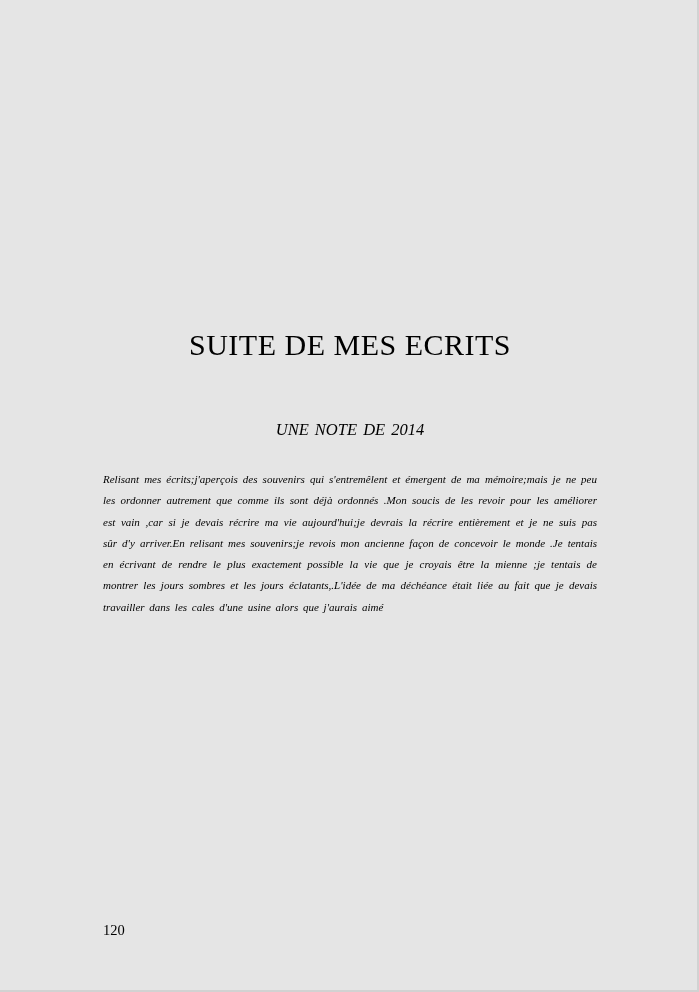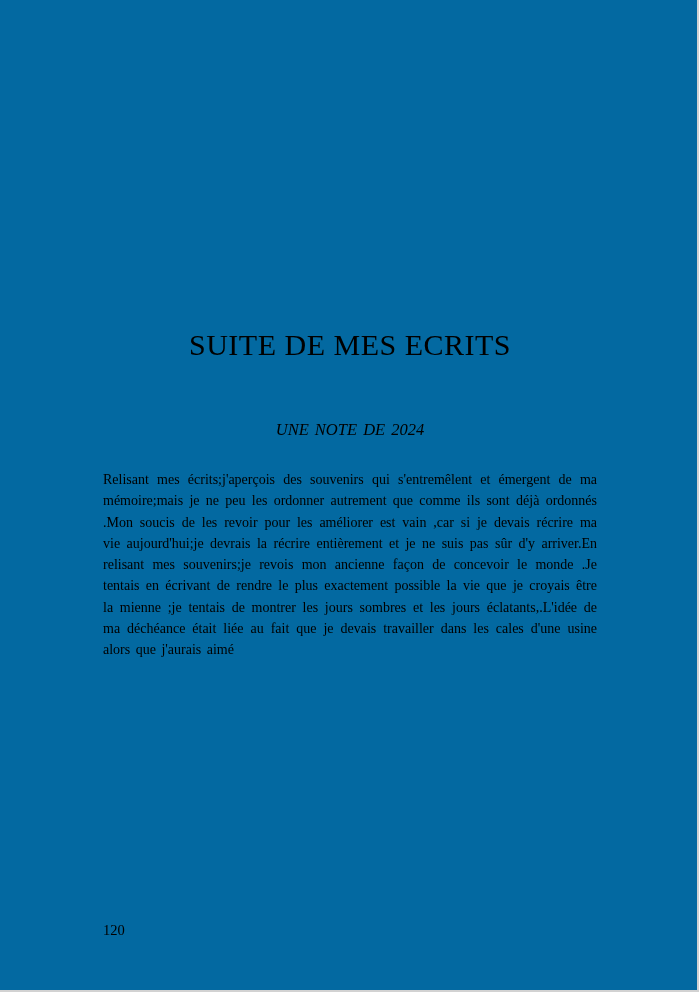--- a/index.html
+++ b/index.html
@@ -4,21 +4,21 @@
 <style>
   html, body {
     margin: 0;
     padding: 0;
     background: #ffffff;
   }
   .page {
     position: relative;
     width: 697px;
     height: 990px;
-    background: #0369a1;
+    background: #e5e5e5;
     border-right: 2px solid #d2d2d2;
     border-bottom: 2px solid #d2d2d2;
     font-family: "Liberation Serif", "DejaVu Serif", serif;
     color: #000000;
     overflow: hidden;
     box-sizing: content-box;
   }
   .content {
     position: absolute;
     left: 103px;
@@ -48,41 +48,42 @@
     margin-top: 58px;
     font-size: 16.5px;
     font-weight: normal;
     font-style: italic;
     text-align: center;
     word-spacing: 2px;
   }
   .note-paragraph {
     margin: 0;
     margin-top: 29px;
-    font-size: 14px;
+    font-size: 11px;
     line-height: 21.3px;
+    font-style: italic;
     text-align: justify;
     text-justify: inter-word;
     word-spacing: 2px;
   }
   .page-number {
     position: absolute;
     left: 103px;
     top: 922px;
     font-size: 14.5px;
     font-style: normal;
   }
 </style>
 </head>
 <body>
 
 <div class="page">
   <div class="content">
     <h1 class="doc-title">SUITE DE MES ECRITS</h1>
 
 
-    <h2 class="note-heading">UNE NOTE DE  2024</h2>
+    <h2 class="note-heading">UNE NOTE DE  2014</h2>
 
     <p class="note-paragraph">Relisant  mes écrits;j'aperçois  des souvenirs   qui s'entremêlent et émergent de ma mémoire;mais je ne peu les ordonner autrement que comme ils sont déjà ordonnés .Mon soucis de les revoir pour les améliorer est vain ,car si je devais récrire  ma vie aujourd'hui;je devrais la récrire entièrement et je ne suis pas sûr d'y arriver.En relisant mes souvenirs;je revois mon ancienne  façon de concevoir le monde .Je tentais en écrivant de rendre le plus exactement possible la vie que je croyais être la mienne  ;je tentais de montrer  les jours sombres et les jours éclatants,.L'idée de ma déchéance était liée au fait que je devais travailler  dans  les  cales  d'une  usine    alors  que  j'aurais  aimé</p>
   </div>
 
   <div class="page-number">120</div>
 </div>
 
 </body></html>

